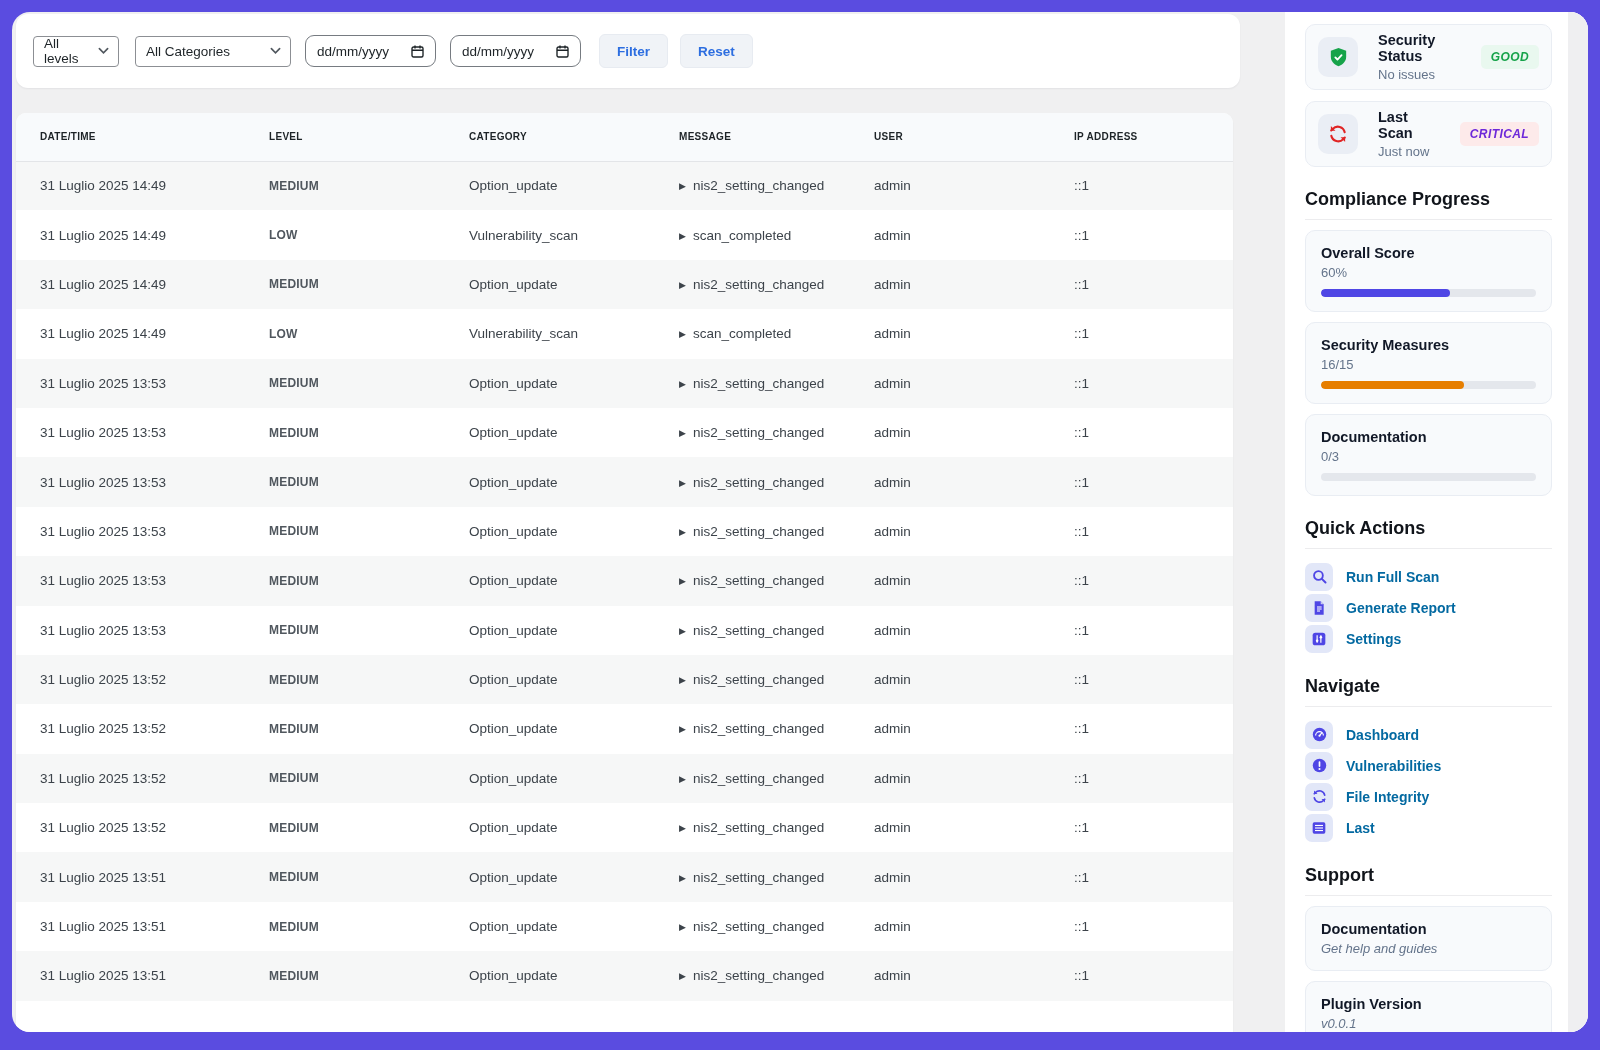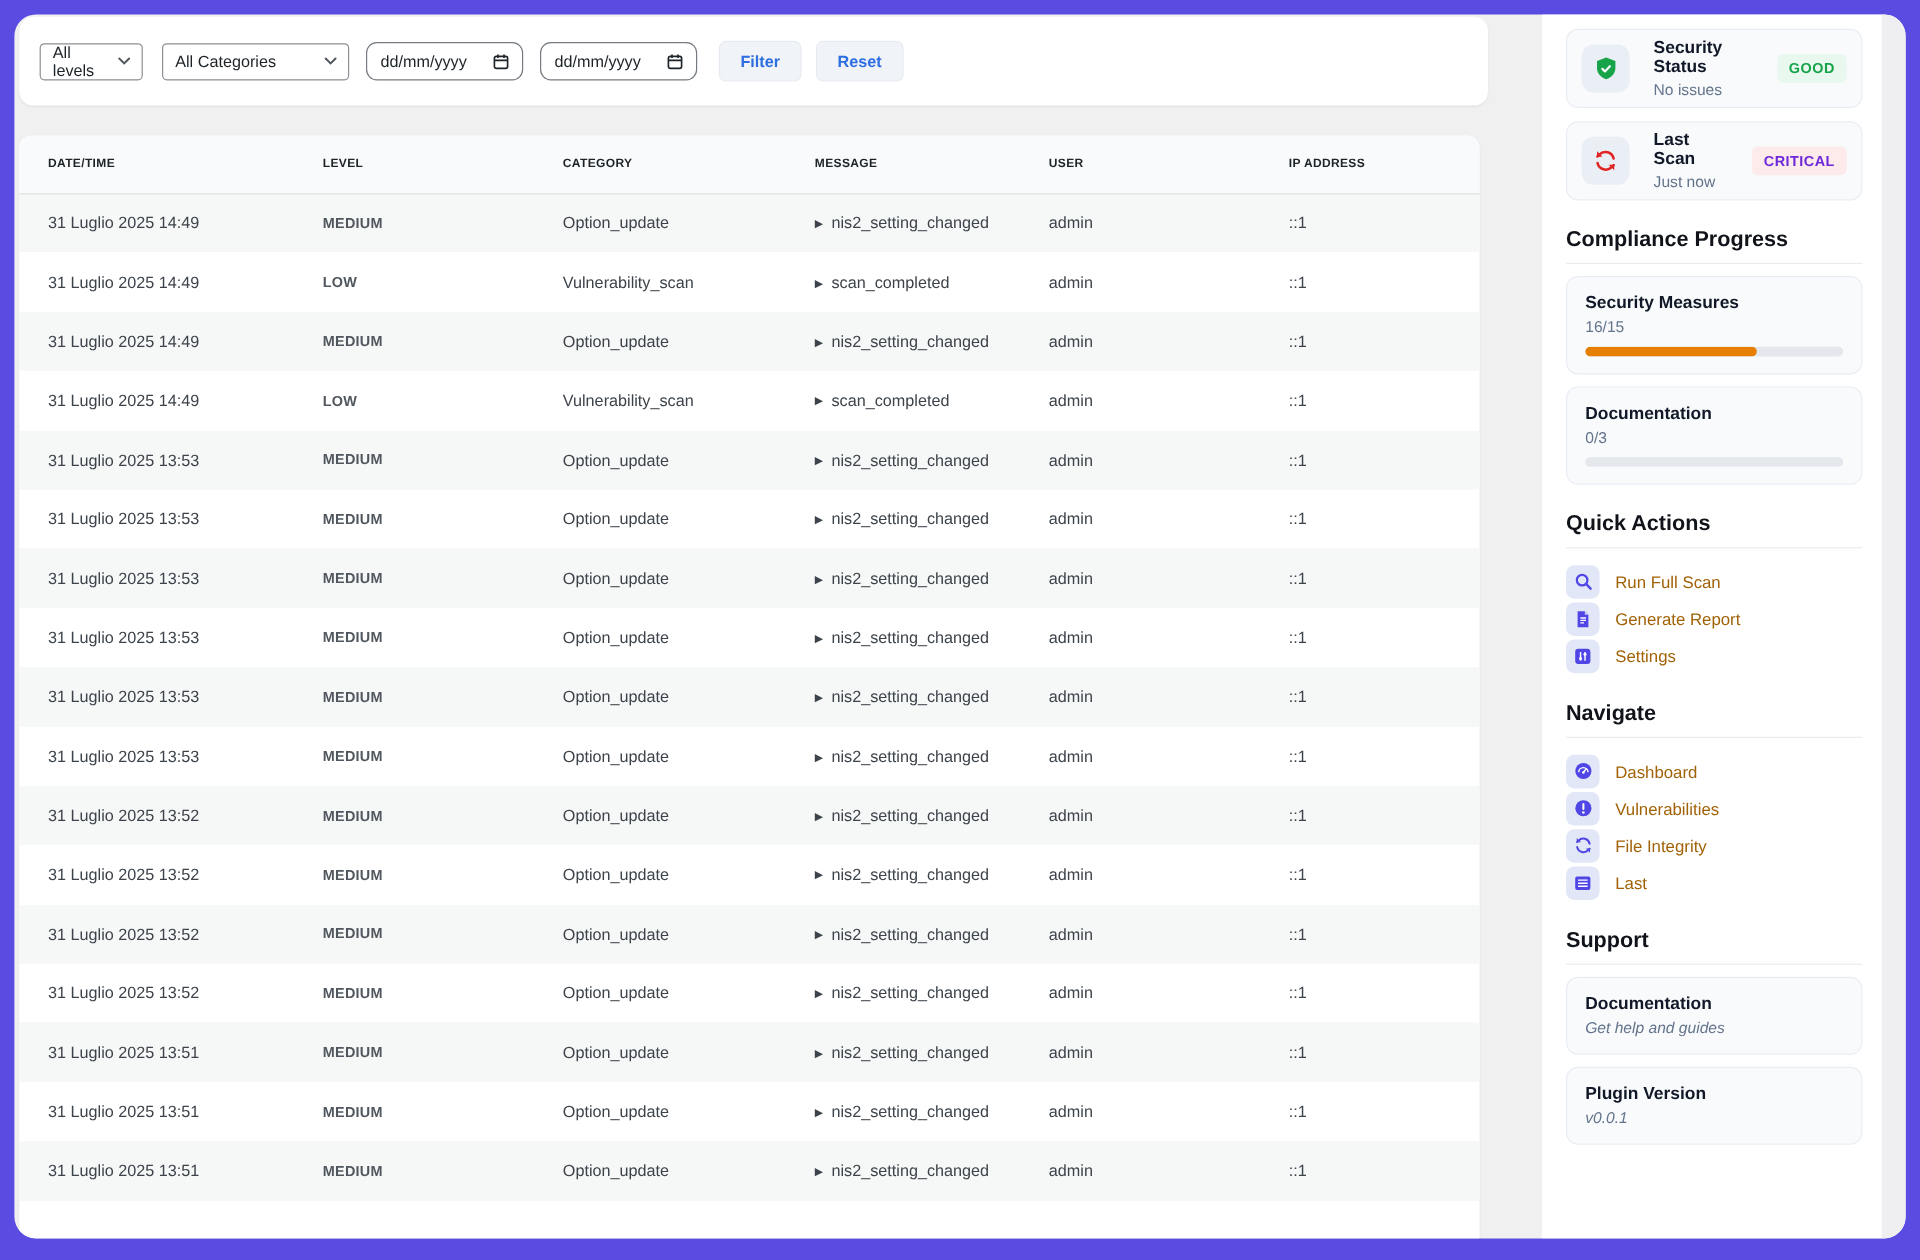--- a/index.html
+++ b/index.html
@@ -70,21 +70,21 @@
   }
   .scard + .scard { margin-top:11px;justify-content:flex-end; }
   .chip-lg {
     flex:none; width:40px; height:40px; border-radius:10px; background:#eaeef5;
     display:flex; align-items:center; justify-content:center;
   }
   .scard-title { font-size:14.5px; font-weight:700; color:#111827; }
   .scard-sub { font-size:13px; color:#64748b; margin-top:3px; }
   .badge {
     margin-left:auto; font-size:12px; font-weight:700; letter-spacing:.4px;
-    padding:5px 10px; border-radius:5px; white-space:nowrap;
+    padding:5px 10px; border-radius:5px; white-space:nowrap;font-style:italic;
   }
   .badge.good { color:#16a34a; background:#e9f8ef; }
   .badge.critical { color:#6d28d9; background:#fdeaea; }
   .section-h {
     margin-top:22px; font-size:18px; font-weight:700; color:#10141a;
   }
   .divider { height:1px; background:#ececee; margin-top:9px; }
   .pcard {
     background:#f8fafc; border:1px solid #e9edf3; border-radius:10px;
     padding:14px 15px; margin-top:10px;
@@ -93,21 +93,21 @@
   .pcard-title { font-size:14.5px; font-weight:700; color:#111827; }
   .pcard-val { font-size:13px; color:#64748b; margin-top:4px; }
   .pbar { margin-top:9px; height:8px; border-radius:4px; background:#e4e7ec; overflow:hidden; }
   .pfill { height:100%; border-radius:4px; }
   .linklist { margin-top:12px; }
   .linkrow { display:flex; align-items:center; gap:13px; height:31px; cursor:pointer; }
   .chip-sm {
     flex:none; width:28px; height:28px; border-radius:7px; background:#e2e7f8;
     display:flex; align-items:center; justify-content:center;
   }
-  .linkrow span { font-size:14px; font-weight:400; color:#a16207; }
+  .linkrow span { font-size:14px; font-weight:700; color:#0369a1; }
   .support-card {
     background:#f8fafc; border:1px solid #e9edf3; border-radius:10px;
     padding:14px 15px; margin-top:10px;
   }
   .support-title { font-size:14.5px; font-weight:700; color:#111827; }
   .support-sub { font-size:13px; color:#64748b; margin-top:4px;font-style:italic; }
 </style>
 </head>
 <body>
 
@@ -345,20 +345,27 @@
             </div>
             <div class="badge critical">CRITICAL</div>
           </div>
         </div>
 
       <section>
         <h3 class="section-h">Compliance Progress</h3>
         <div class="divider"></div>
         <div id="compliance-cards" class="pcards">
             <div class="pcard">
+              <div class="pcard-title">Overall Score</div>
+              <div class="pcard-val">60%</div>
+              <div class="pbar">
+                <div class="pfill" style="width: 60%; background: rgb(79, 70, 229);"></div>
+              </div>
+            </div>
+            <div class="pcard">
               <div class="pcard-title">Security Measures</div>
               <div class="pcard-val">16/15</div>
               <div class="pbar">
                 <div class="pfill" style="width: 66.7%; background: rgb(230, 126, 0);"></div>
               </div>
             </div>
             <div class="pcard">
               <div class="pcard-title">Documentation</div>
               <div class="pcard-val">0/3</div>
               <div class="pbar">

